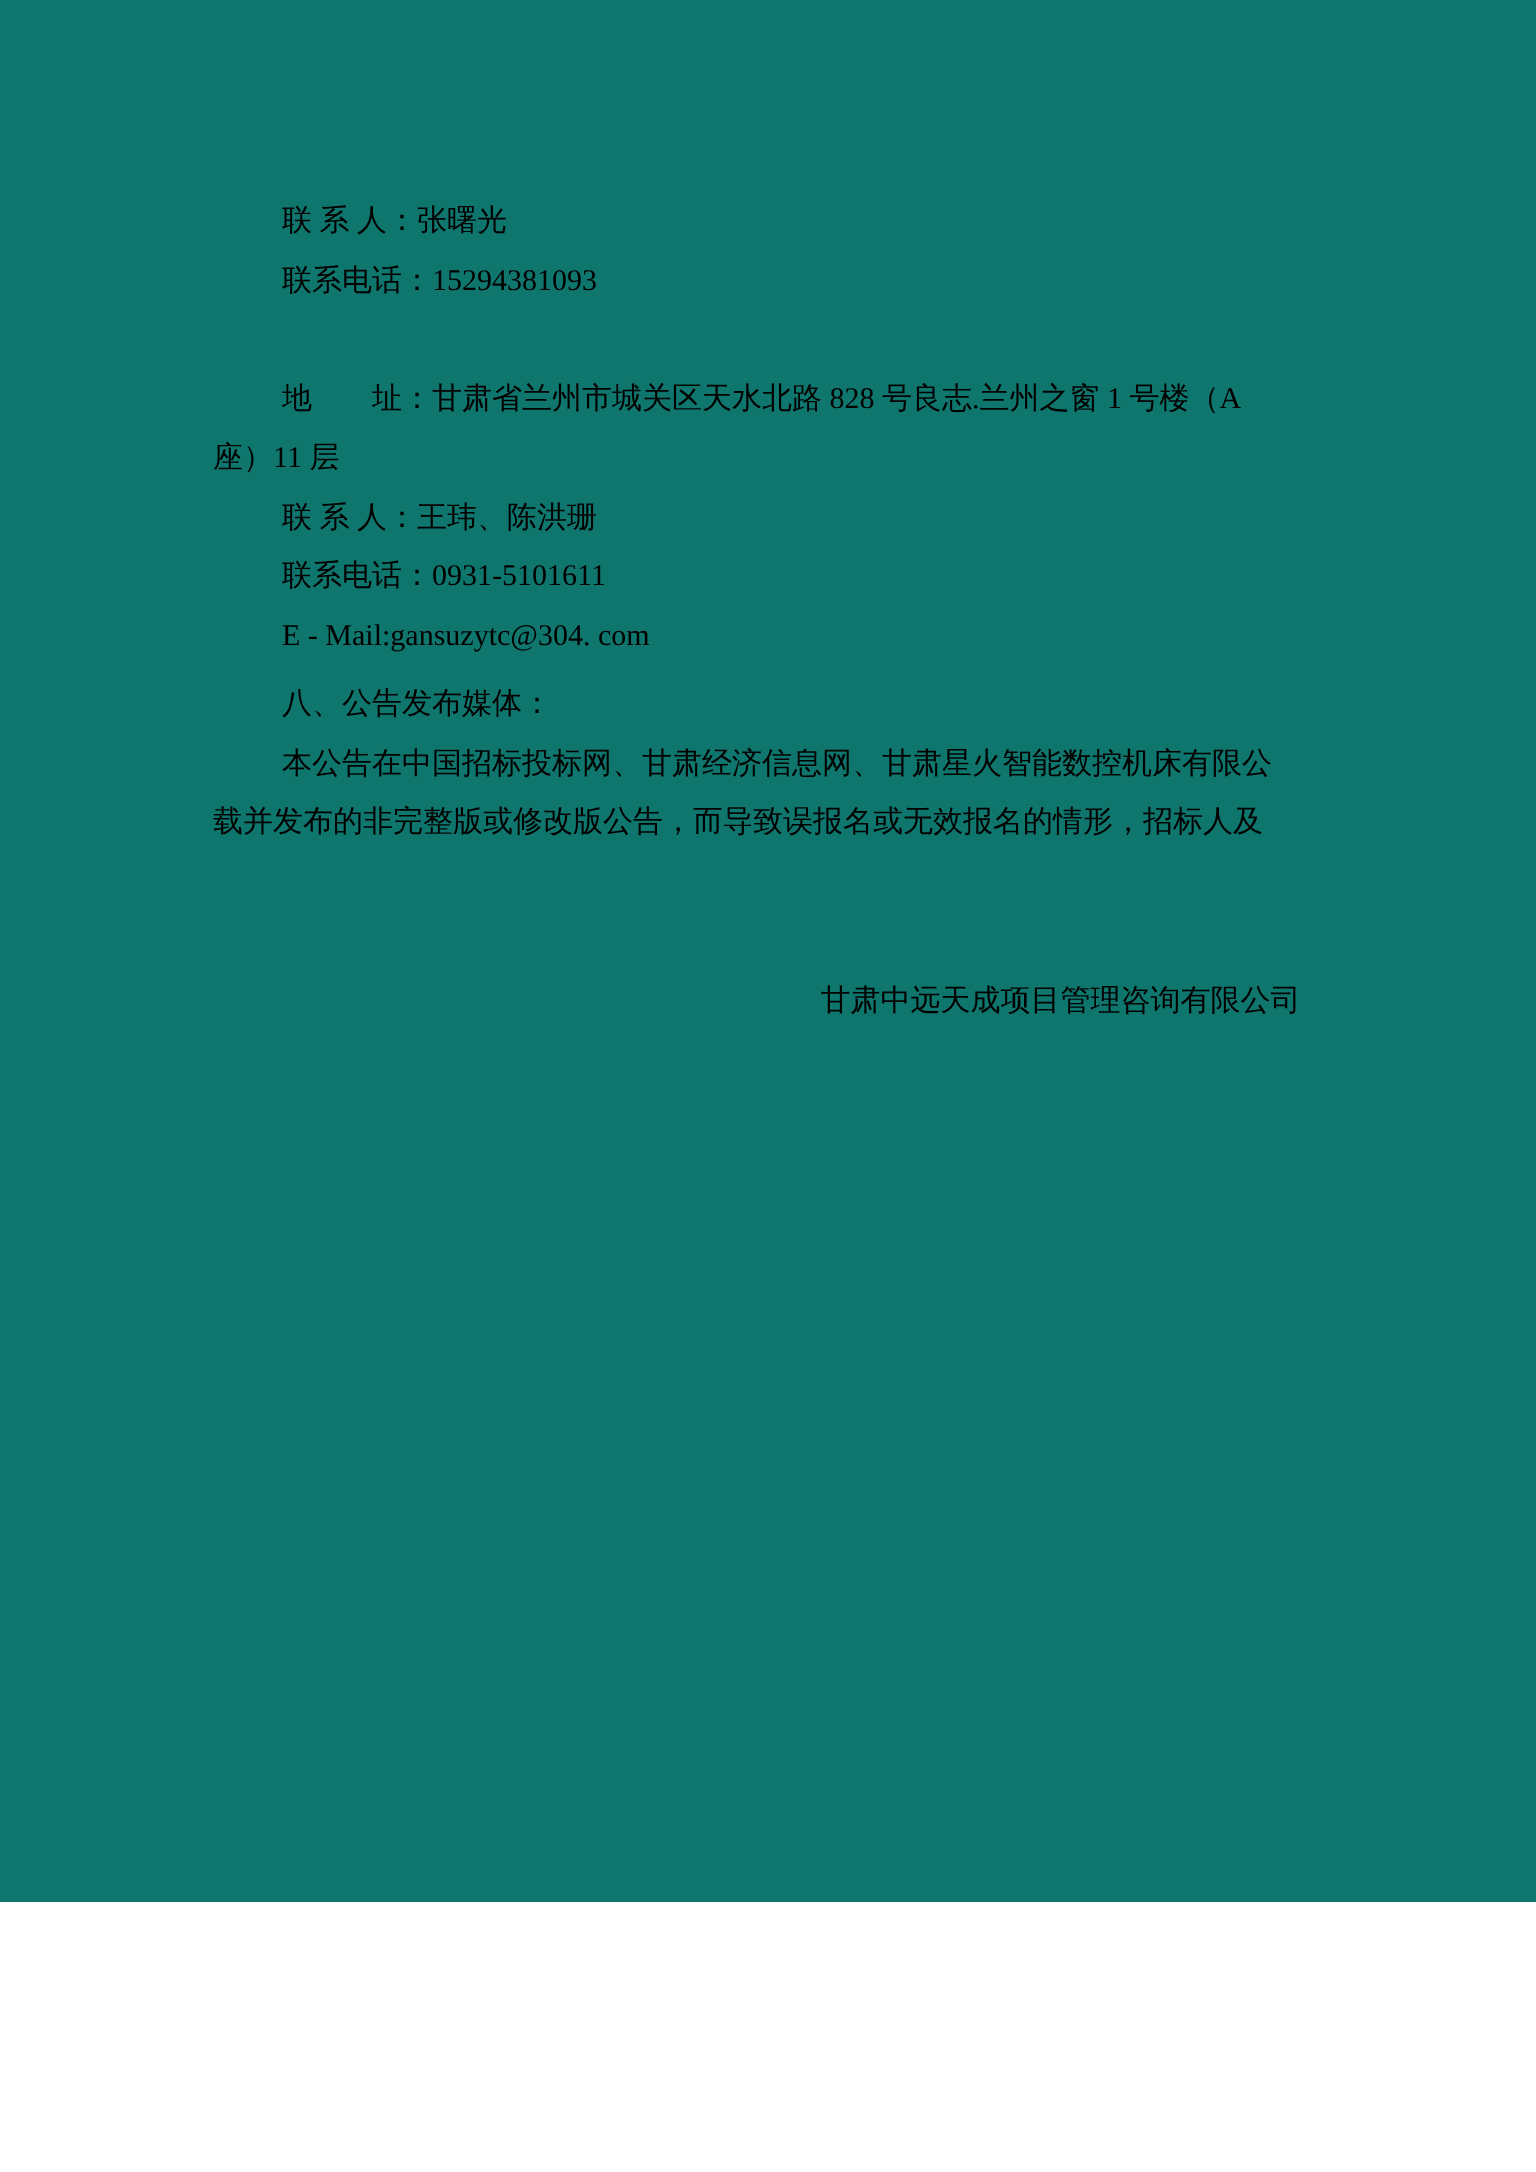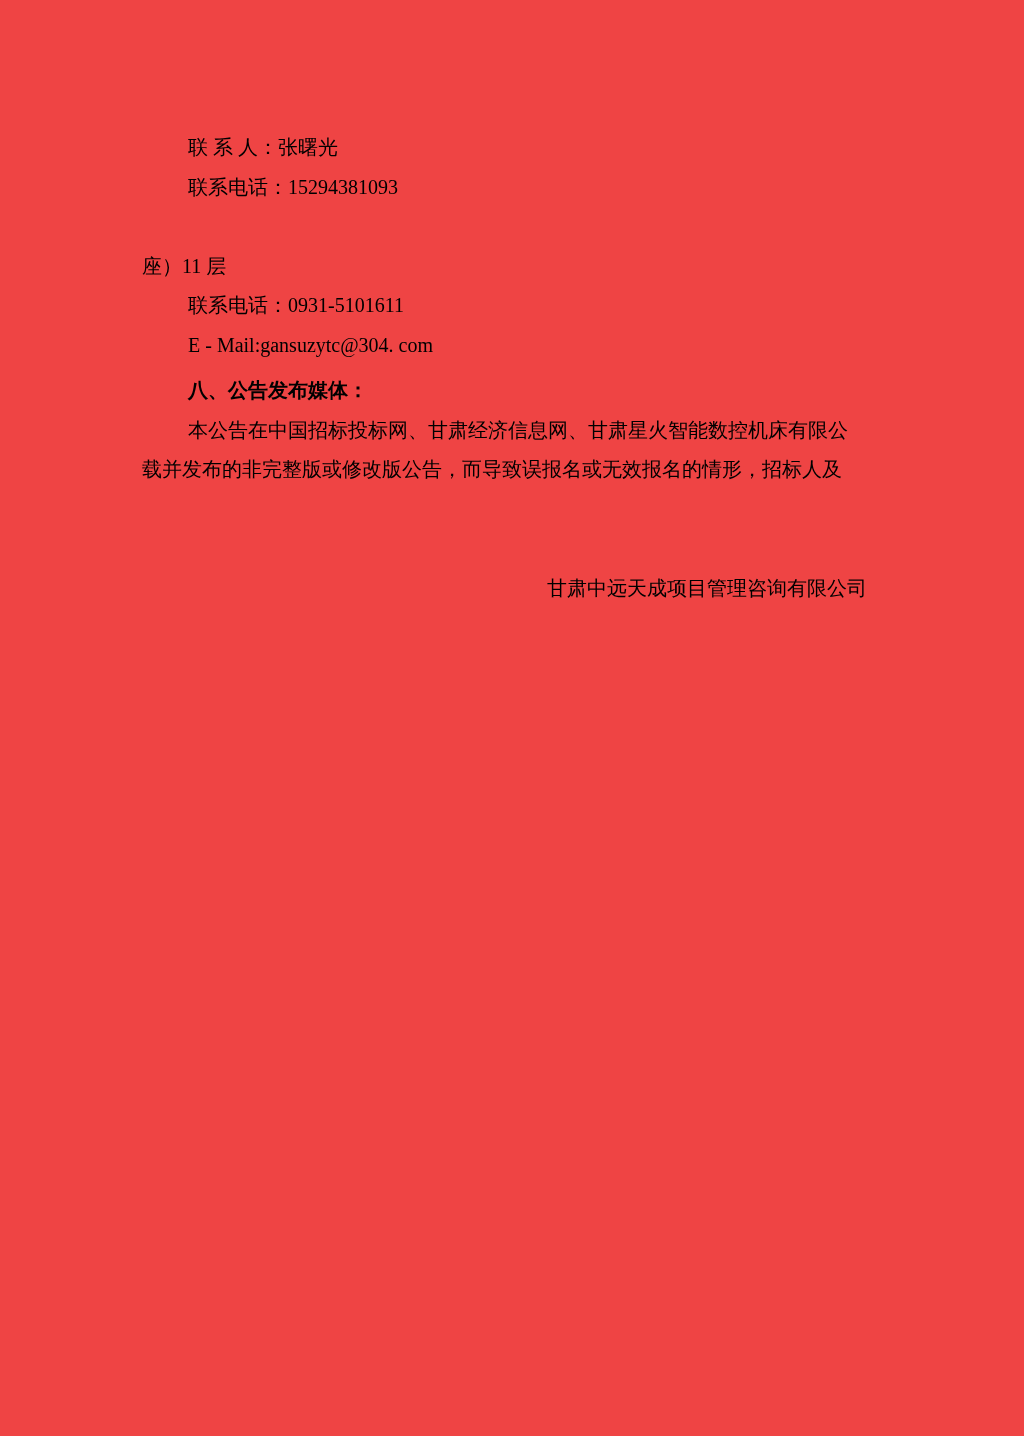--- a/index.html
+++ b/index.html
@@ -3,22 +3,22 @@
 <meta charset="utf-8">
 <style>
   html, body {
     margin: 0;
     padding: 0;
     background: #ffffff;
   }
   .page {
     position: relative;
     width: 1024px;
-    height: 1436px;
-    background: #ef4444;
+    height: 1268px;
+    background: #0f766e;
     color: #000000;
     font-family: "Liberation Serif", "DejaVu Serif", serif;
     overflow: hidden;
   }
   .content {
     position: absolute;
     left: 142px;
     top: 128px;
     width: 740px;
     font-size: 20px;
@@ -27,21 +27,21 @@
   .line {
     white-space: pre-wrap;
   }
   .indent {
     text-indent: 46px;
   }
   .blank-line {
     height: 39.5px;
   }
   .heading {
-    font-weight: bold;
+    font-weight: normal;
     margin-top: 6px;
   }
   .sig-wrap {
     margin-top: 79px;
   }
   .sig-block {
     margin-left: auto;
     margin-right: 15px;
     width: max-content;
     text-align: center;
@@ -53,24 +53,26 @@
 <div class="page">
   <div class="content">
 
     <div class="line indent"><span>联 系 人：</span><span>张曙光</span></div>
 
     <div class="line indent"><span>联系电话：</span><span>15294381093</span></div>
 
     <div class="blank-line"></div>
 
 
+    <div class="line indent"><span>地　　址：</span><span>甘肃省兰州市城关区天水北路 828 号良志.兰州之窗 1 号楼（A</span></div>
 
     <div class="line"><span>座）11 层</span></div>
 
 
+    <div class="line indent"><span>联 系 人：</span><span>王玮、陈洪珊</span></div>
 
     <div class="line indent"><span>联系电话：</span><span>0931-5101611</span></div>
 
     <div class="line indent"><span>E - Mail:</span><span>gansuzytc@304. com</span></div>
 
     <div class="line indent heading">八、公告发布媒体：</div>
 
     <div class="line indent">本公告在中国招标投标网、甘肃经济信息网、甘肃星火智能数控机床有限公</div>
     <div class="line">载并发布的非完整版或修改版公告，而导致误报名或无效报名的情形，招标人及</div>
 

